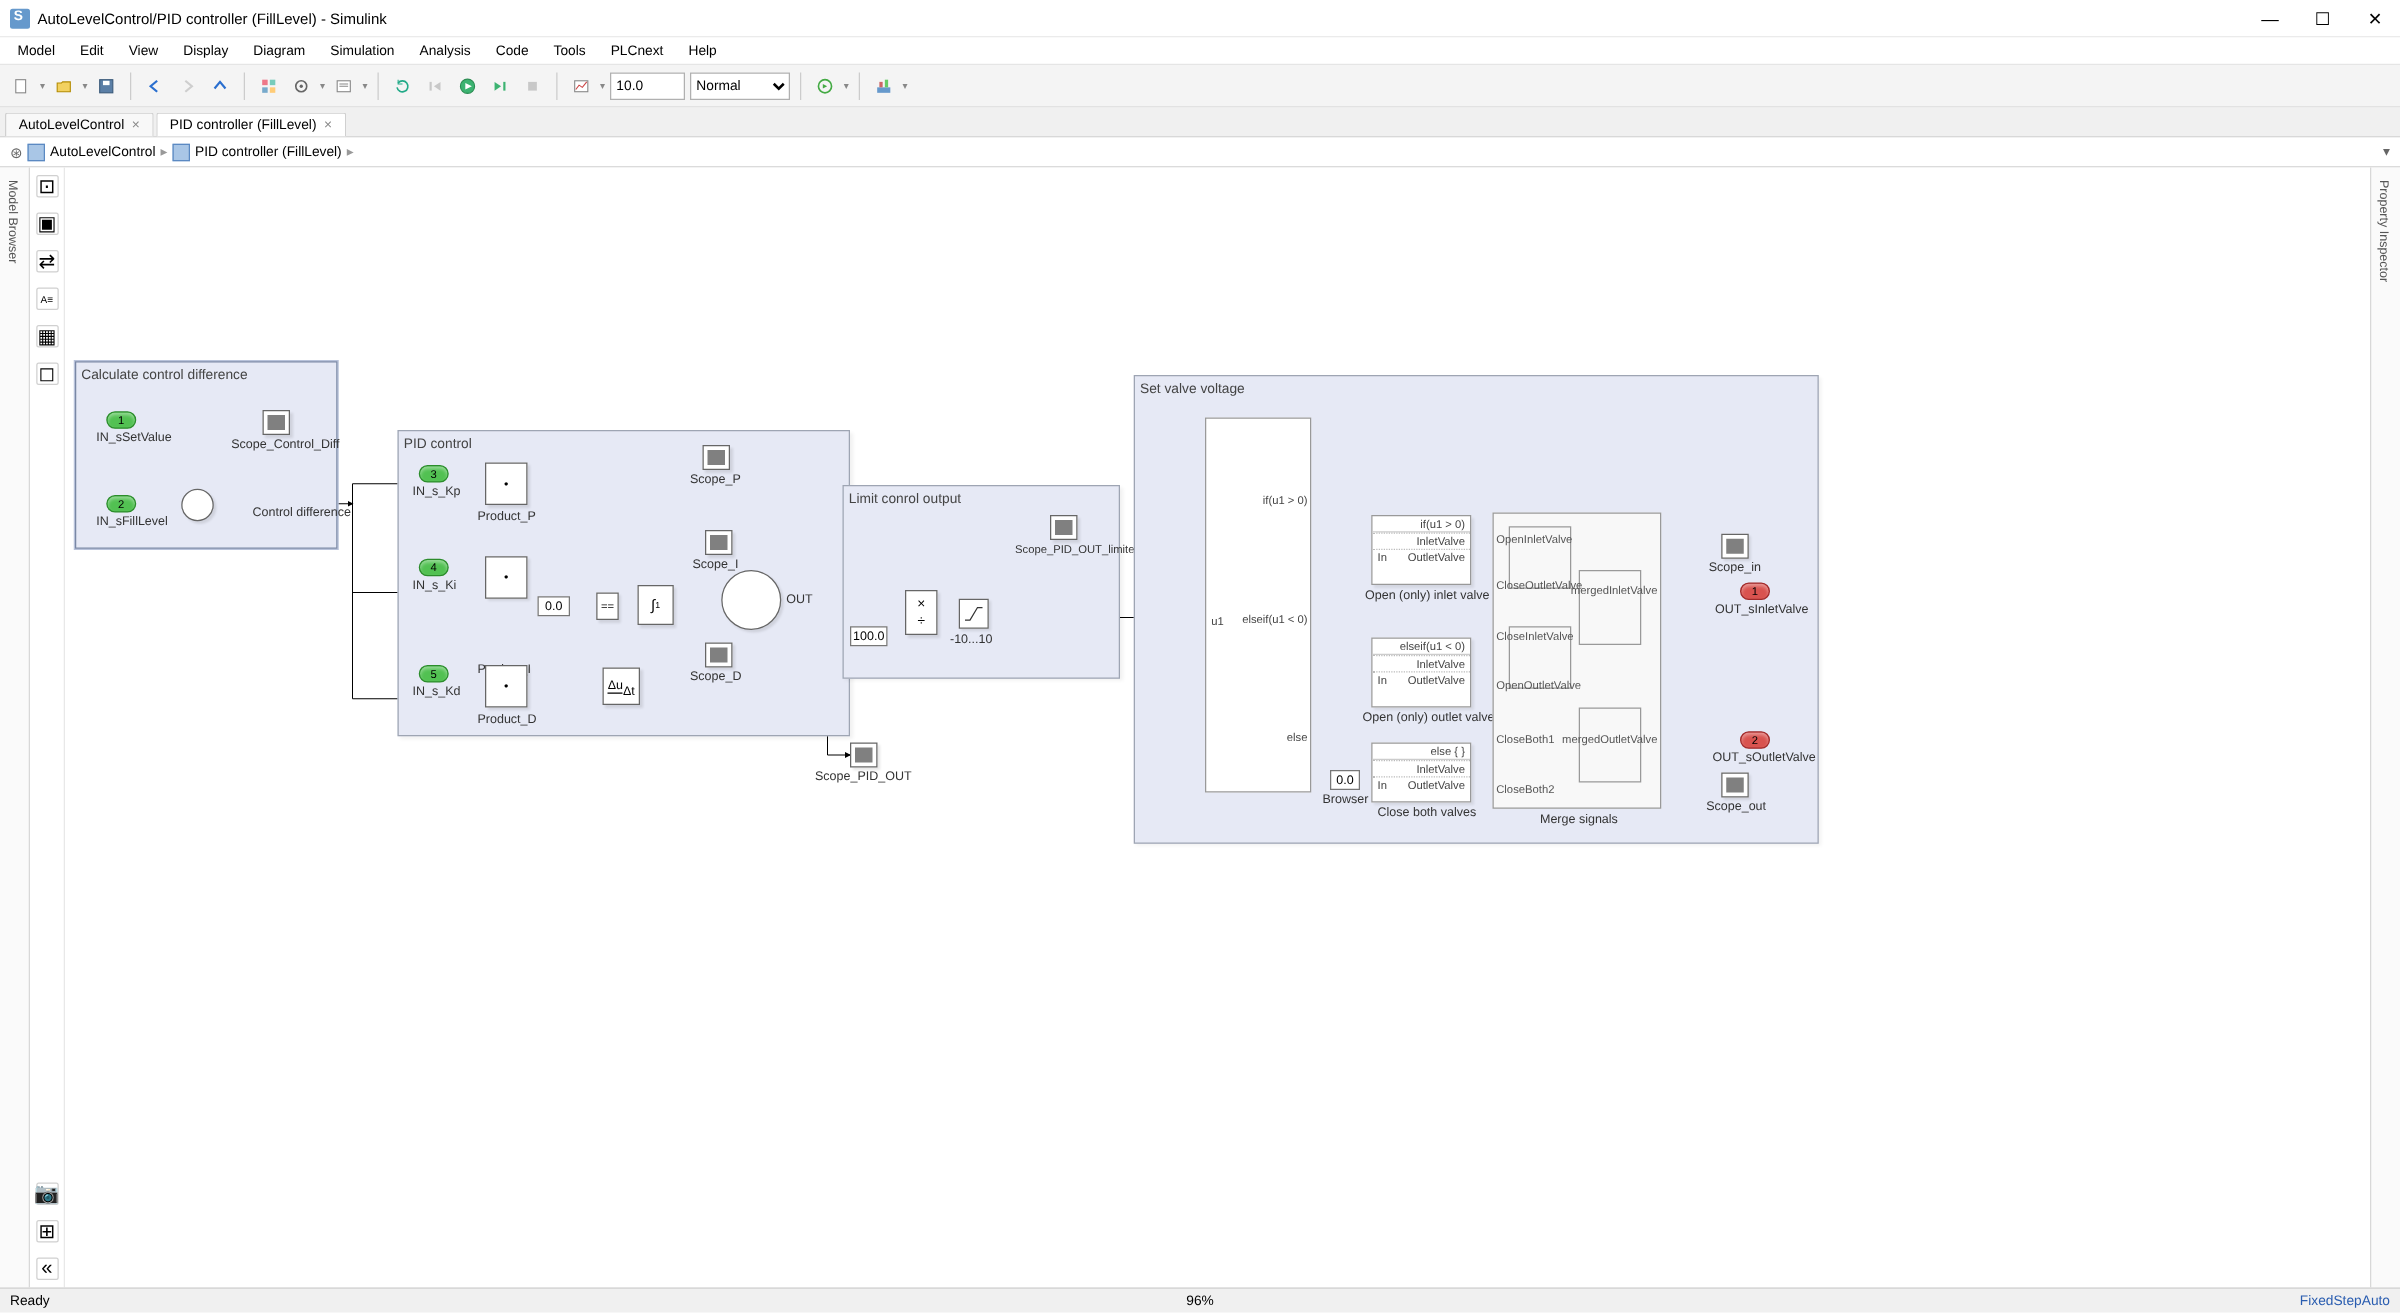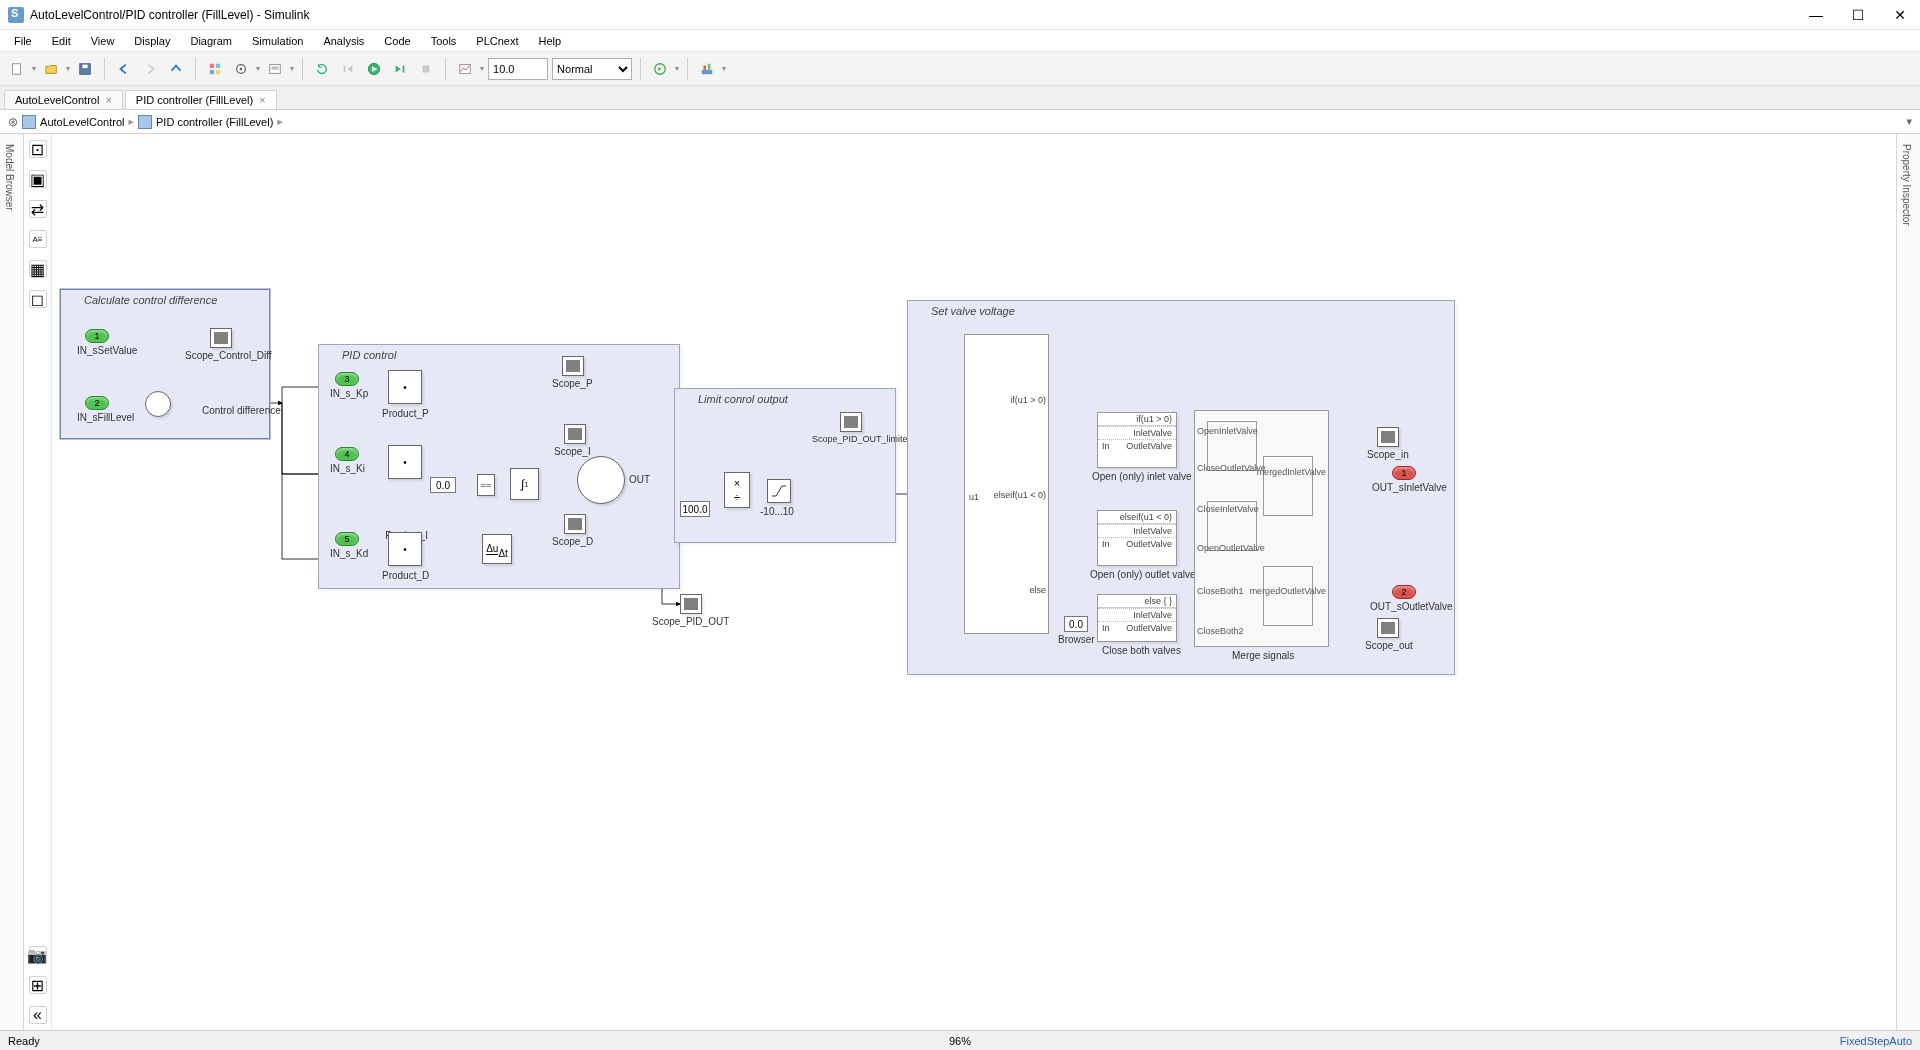--- a/index.html
+++ b/index.html
@@ -35,26 +35,26 @@
 .rightstrip { position:absolute; right:0; top:0; width:24px; height:100%; border-left:1px solid #d8d8d8; background:#fafafa; }
 .rightstrip .lbl { writing-mode:vertical-rl; position:absolute; top:10px; left:4px; font-size:10px; color:#555; }
 .canvas { position:absolute; left:52px; right:24px; top:0; bottom:0; background:#fff; }
 .statusbar { position:absolute; bottom:0; left:0; right:0; height:20px; background:#f0f0f0; border-top:1px solid #d0d0d0; display:flex; align-items:center; font-size:11px; padding:0 8px;gap:44px; }
 .statusbar .zoom { position:absolute; left:50%; transform:translateX(-50%); }
 .statusbar .solver { margin-left:auto; color:#2a5db0; }
 
 
 .sub { position:absolute; border:1px solid #9ea5b3; background:#e6e9f5; font-size:10px; box-shadow:2px 2px 3px rgba(0,0,0,0.06);}
 .sub.sel { border:1px solid #7a88a5; box-shadow:0 0 0 1px #b8c2da; }
-.sub .title { padding:4px 23px; color:#444; font-size:11px;font-style:italic; }
+.sub .title { padding:4px 4px; color:#444; font-size:11px; }
 .port { position:absolute; width:24px; height:14px; border-radius:7px; display:flex; align-items:center; justify-content:center; font-size:9px; background:#52c152; border:1px solid #2b8c2b; color:#000; box-shadow:inset 0 2px 3px rgba(255,255,255,0.4);}
 .port.out { background:#d9534f; border-color:#a02a2a; }
 .portlabel { position:absolute; font-size:10px; color:#333; white-space:nowrap; }
 .block { position:absolute; background:#fff; border:1px solid #666; box-shadow:2px 2px 2px rgba(0,0,0,0.1); font-size:10px; display:flex; align-items:center; justify-content:center; }
-.blocklabel { position:absolute; font-size:10px; color:#333; white-space:nowrap; text-align:right;}
+.blocklabel { position:absolute; font-size:10px; color:#333; white-space:nowrap; text-align:left;}
 .sum { position:absolute; width:26px; height:26px; border-radius:50%; border:1px solid #666; background:#fff; box-shadow:2px 2px 2px rgba(0,0,0,0.1);}
 .sum.big { width:48px; height:48px; }
 .scope { position:absolute; width:22px; height:20px; background:#fff; border:1px solid #666; box-shadow:2px 2px 2px rgba(0,0,0,0.1);}
 .scope::before { content:""; position:absolute; left:3px; right:3px; top:3px; bottom:3px; background:#808080; }
 .siglabel { position:absolute; font-size:10px; color:#333; white-space:nowrap; }
 .wire { stroke:#000; stroke-width:0.8; fill:none; }
 .arrow { fill:#000; }
 .merge { position:absolute; border:1px solid #999; background:#f8f8f8; }
 .merge .mlabel { position:absolute; font-size:9px; color:#555; }
 .ifbox { position:absolute; border:1px solid #999; background:#fff; font-size:9px; color:#444; }
@@ -70,21 +70,21 @@
   <span class="icon"></span>
   <span>AutoLevelControl/PID controller (FillLevel) - Simulink</span>
   <div class="tbtns">
     <div class="tbtn">—</div>
     <div class="tbtn">☐</div>
     <div class="tbtn">✕</div>
   </div>
 </div>
 
 <div class="menubar">
-  <span>File</span>
+  <span>Model</span>
   <span>Edit</span>
   <span>View</span>
   <span>Display</span>
   <span>Diagram</span>
   <span>Simulation</span>
   <span>Analysis</span>
   <span>Code</span>
   <span>Tools</span>
   <span>PLCnext</span>
   <span>Help</span>

